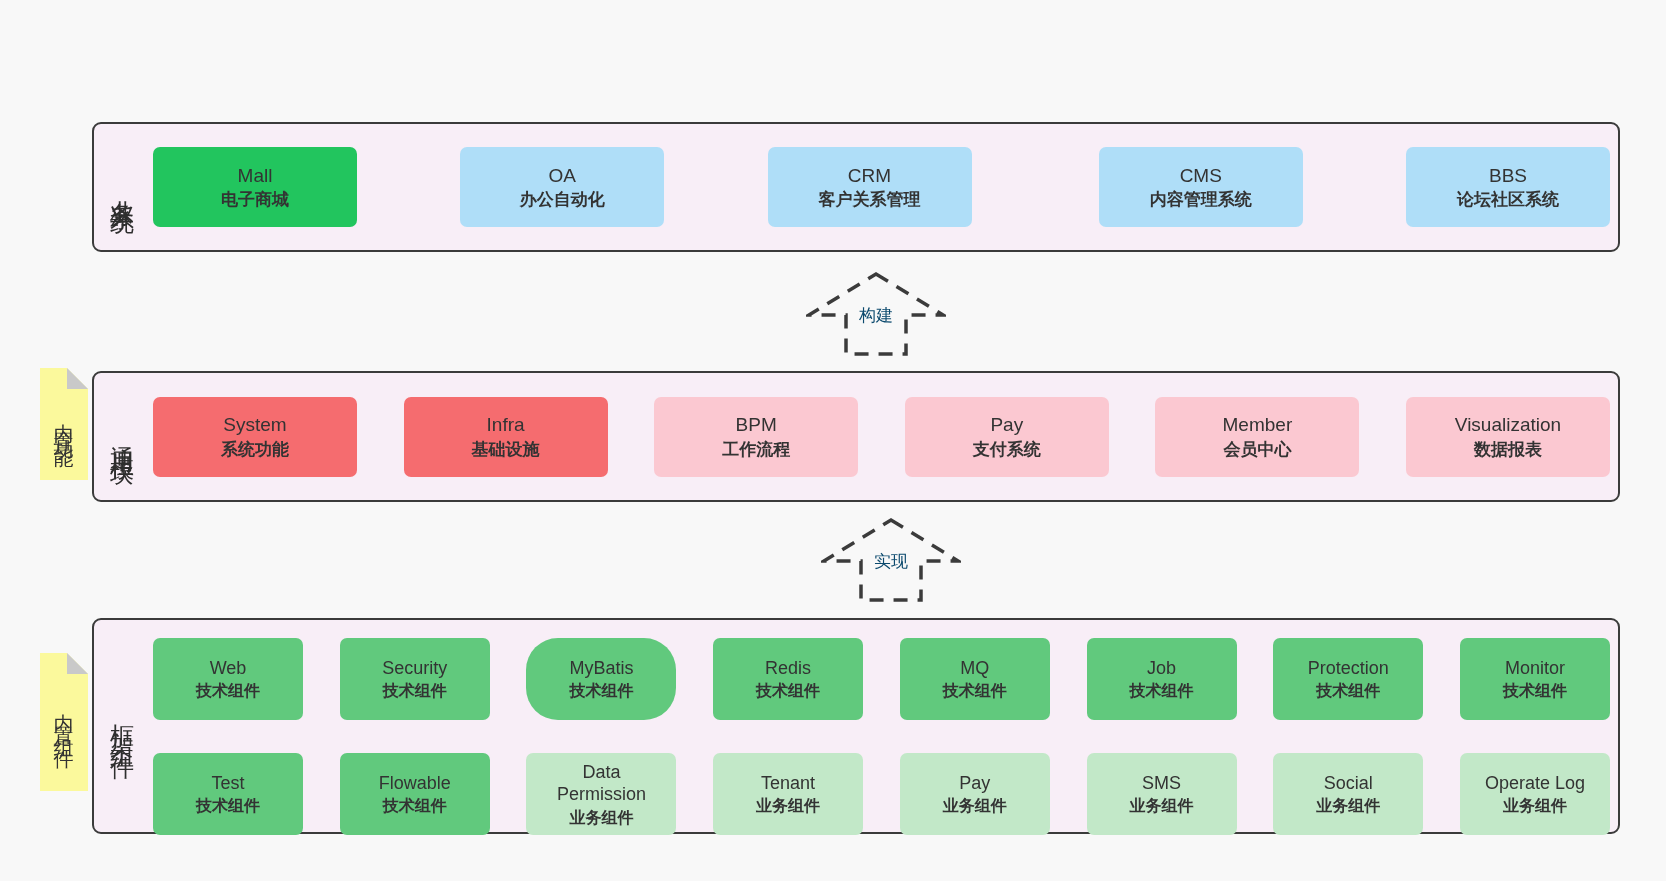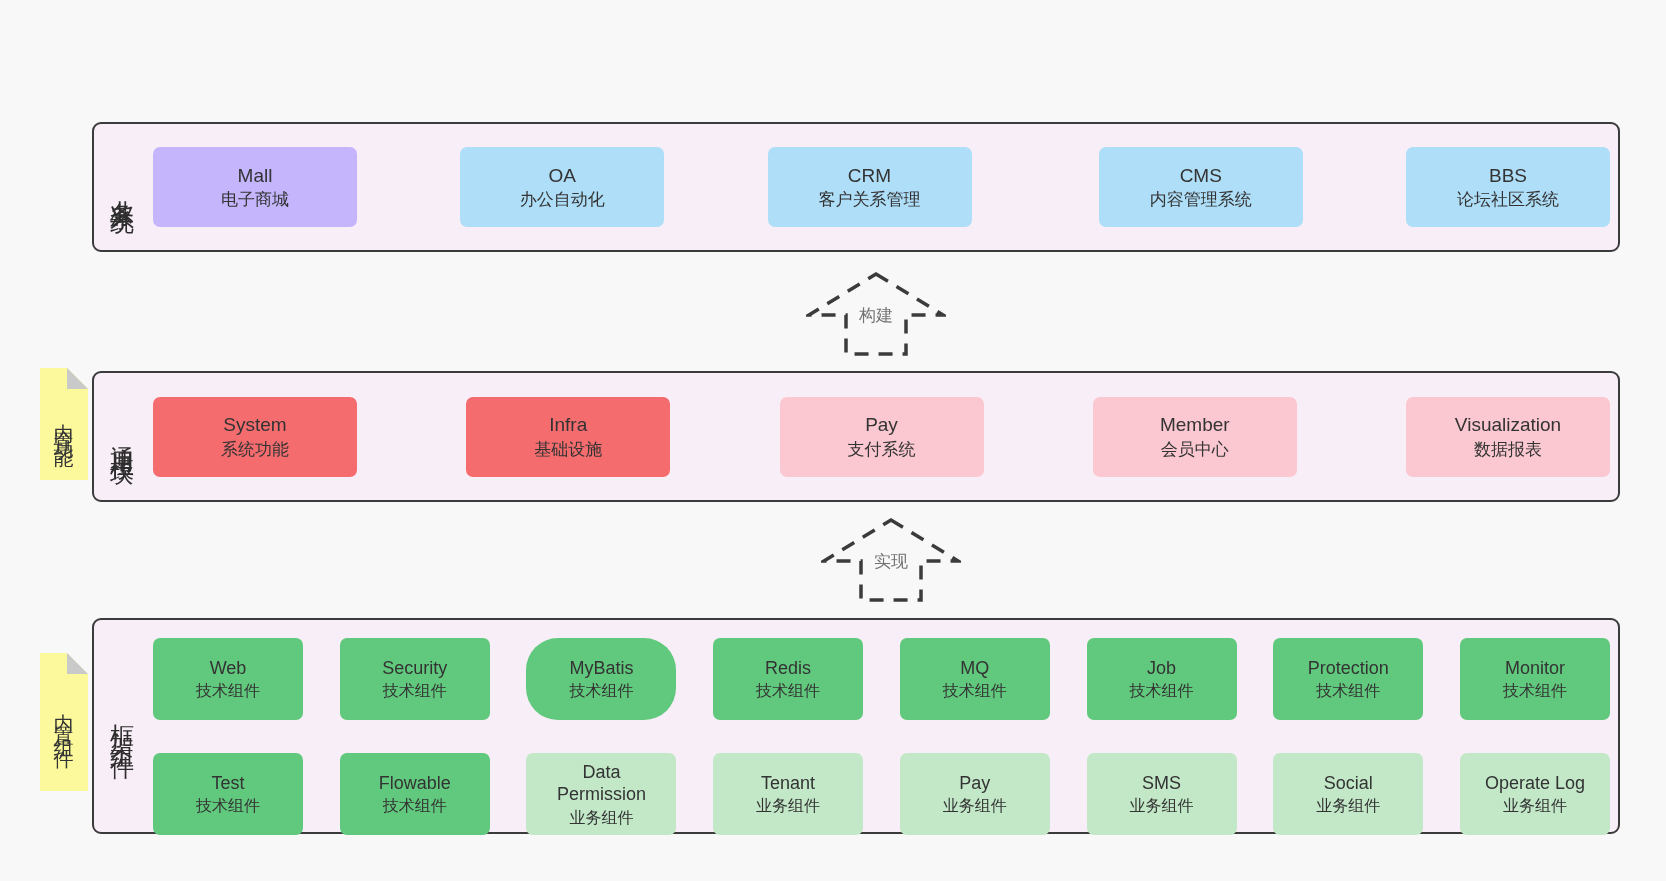--- a/index.html
+++ b/index.html
@@ -38,21 +38,21 @@
   .row { display:flex; justify-content:space-between; }
 
   .box {
     box-sizing:border-box; border-radius:7px; padding:4px 6px;
     display:flex; flex-direction:column; align-items:center; justify-content:center;
     text-align:center; color:#333;
   }
   .b12 { width:204px; height:80px; }
   .b3  { width:150px; height:82px; }
   .box .en { font-size:19px; line-height:1.25; white-space:pre-line; }
-  .box .cn { font-size:17px; line-height:1.25; margin-top:2px; }
+  .box .cn { font-size:17px; line-height:1.25; margin-top:2px;font-weight:bold; }
   .b3 .en { font-size:18px; }
   .b3 .cn { font-size:16px; }
 
   
   .sticky {
     position:absolute; left:40px; width:48px; background:#fbf99c; z-index:3;
     display:flex; align-items:center; justify-content:center;
   }
   #sticky-0 { top:368px; height:112px; }
   #sticky-1 { top:653px; height:138px; }
@@ -72,33 +72,33 @@
   .arrow { position:absolute; width:140px; height:86px; z-index:2; }
   #arrow-0 { left:806px; top:271px; }
   #arrow-1 { left:821px; top:517px; }
   .arrow svg { position:absolute; left:0; top:0; }
   .arrow polygon {
     fill:#f8f8f8; stroke:#3b3b3b; stroke-width:3.5;
     stroke-dasharray:14 10; stroke-linejoin:miter;
   }
   .arrow-label {
     position:absolute; left:50%; top:44px; transform:translate(-50%,-50%);
-    background:#f8f8f8; padding:1px 4px; font-size:17px; color:#737373;
+    background:#f8f8f8; padding:1px 4px; font-size:17px; color:#0c4a6e;
     white-space:nowrap;
   }
 </style>
 </head>
 <body>
 
 <div id="stage">
 
   <section class="band" id="band-0">
     <div class="band-label vlabel">业务系统</div>
     <div class="boxes">
-      <div class="box b12" style="background: #c4b5fd;">
+      <div class="box b12" style="background: #22c55e;">
         <span class="en">Mall</span>
         <span class="cn">电子商城</span>
       </div>
       <div class="box b12" style="background: rgb(175, 222, 248);">
         <span class="en">OA</span>
         <span class="cn">办公自动化</span>
       </div>
       <div class="box b12" style="background: rgb(175, 222, 248);">
         <span class="en">CRM</span>
         <span class="cn">客户关系管理</span>
@@ -130,20 +130,24 @@
     <div class="boxes">
       <div class="box b12" style="background: rgb(245, 108, 111);">
         <span class="en">System</span>
         <span class="cn">系统功能</span>
       </div>
       <div class="box b12" style="background: rgb(245, 108, 111);">
         <span class="en">Infra</span>
         <span class="cn">基础设施</span>
       </div>
       <div class="box b12" style="background: rgb(251, 200, 209);">
+        <span class="en">BPM</span>
+        <span class="cn">工作流程</span>
+      </div>
+      <div class="box b12" style="background: rgb(251, 200, 209);">
         <span class="en">Pay</span>
         <span class="cn">支付系统</span>
       </div>
       <div class="box b12" style="background: rgb(251, 200, 209);">
         <span class="en">Member</span>
         <span class="cn">会员中心</span>
       </div>
       <div class="box b12" style="background: rgb(251, 200, 209);">
         <span class="en">Visualization</span>
         <span class="cn">数据报表</span>

